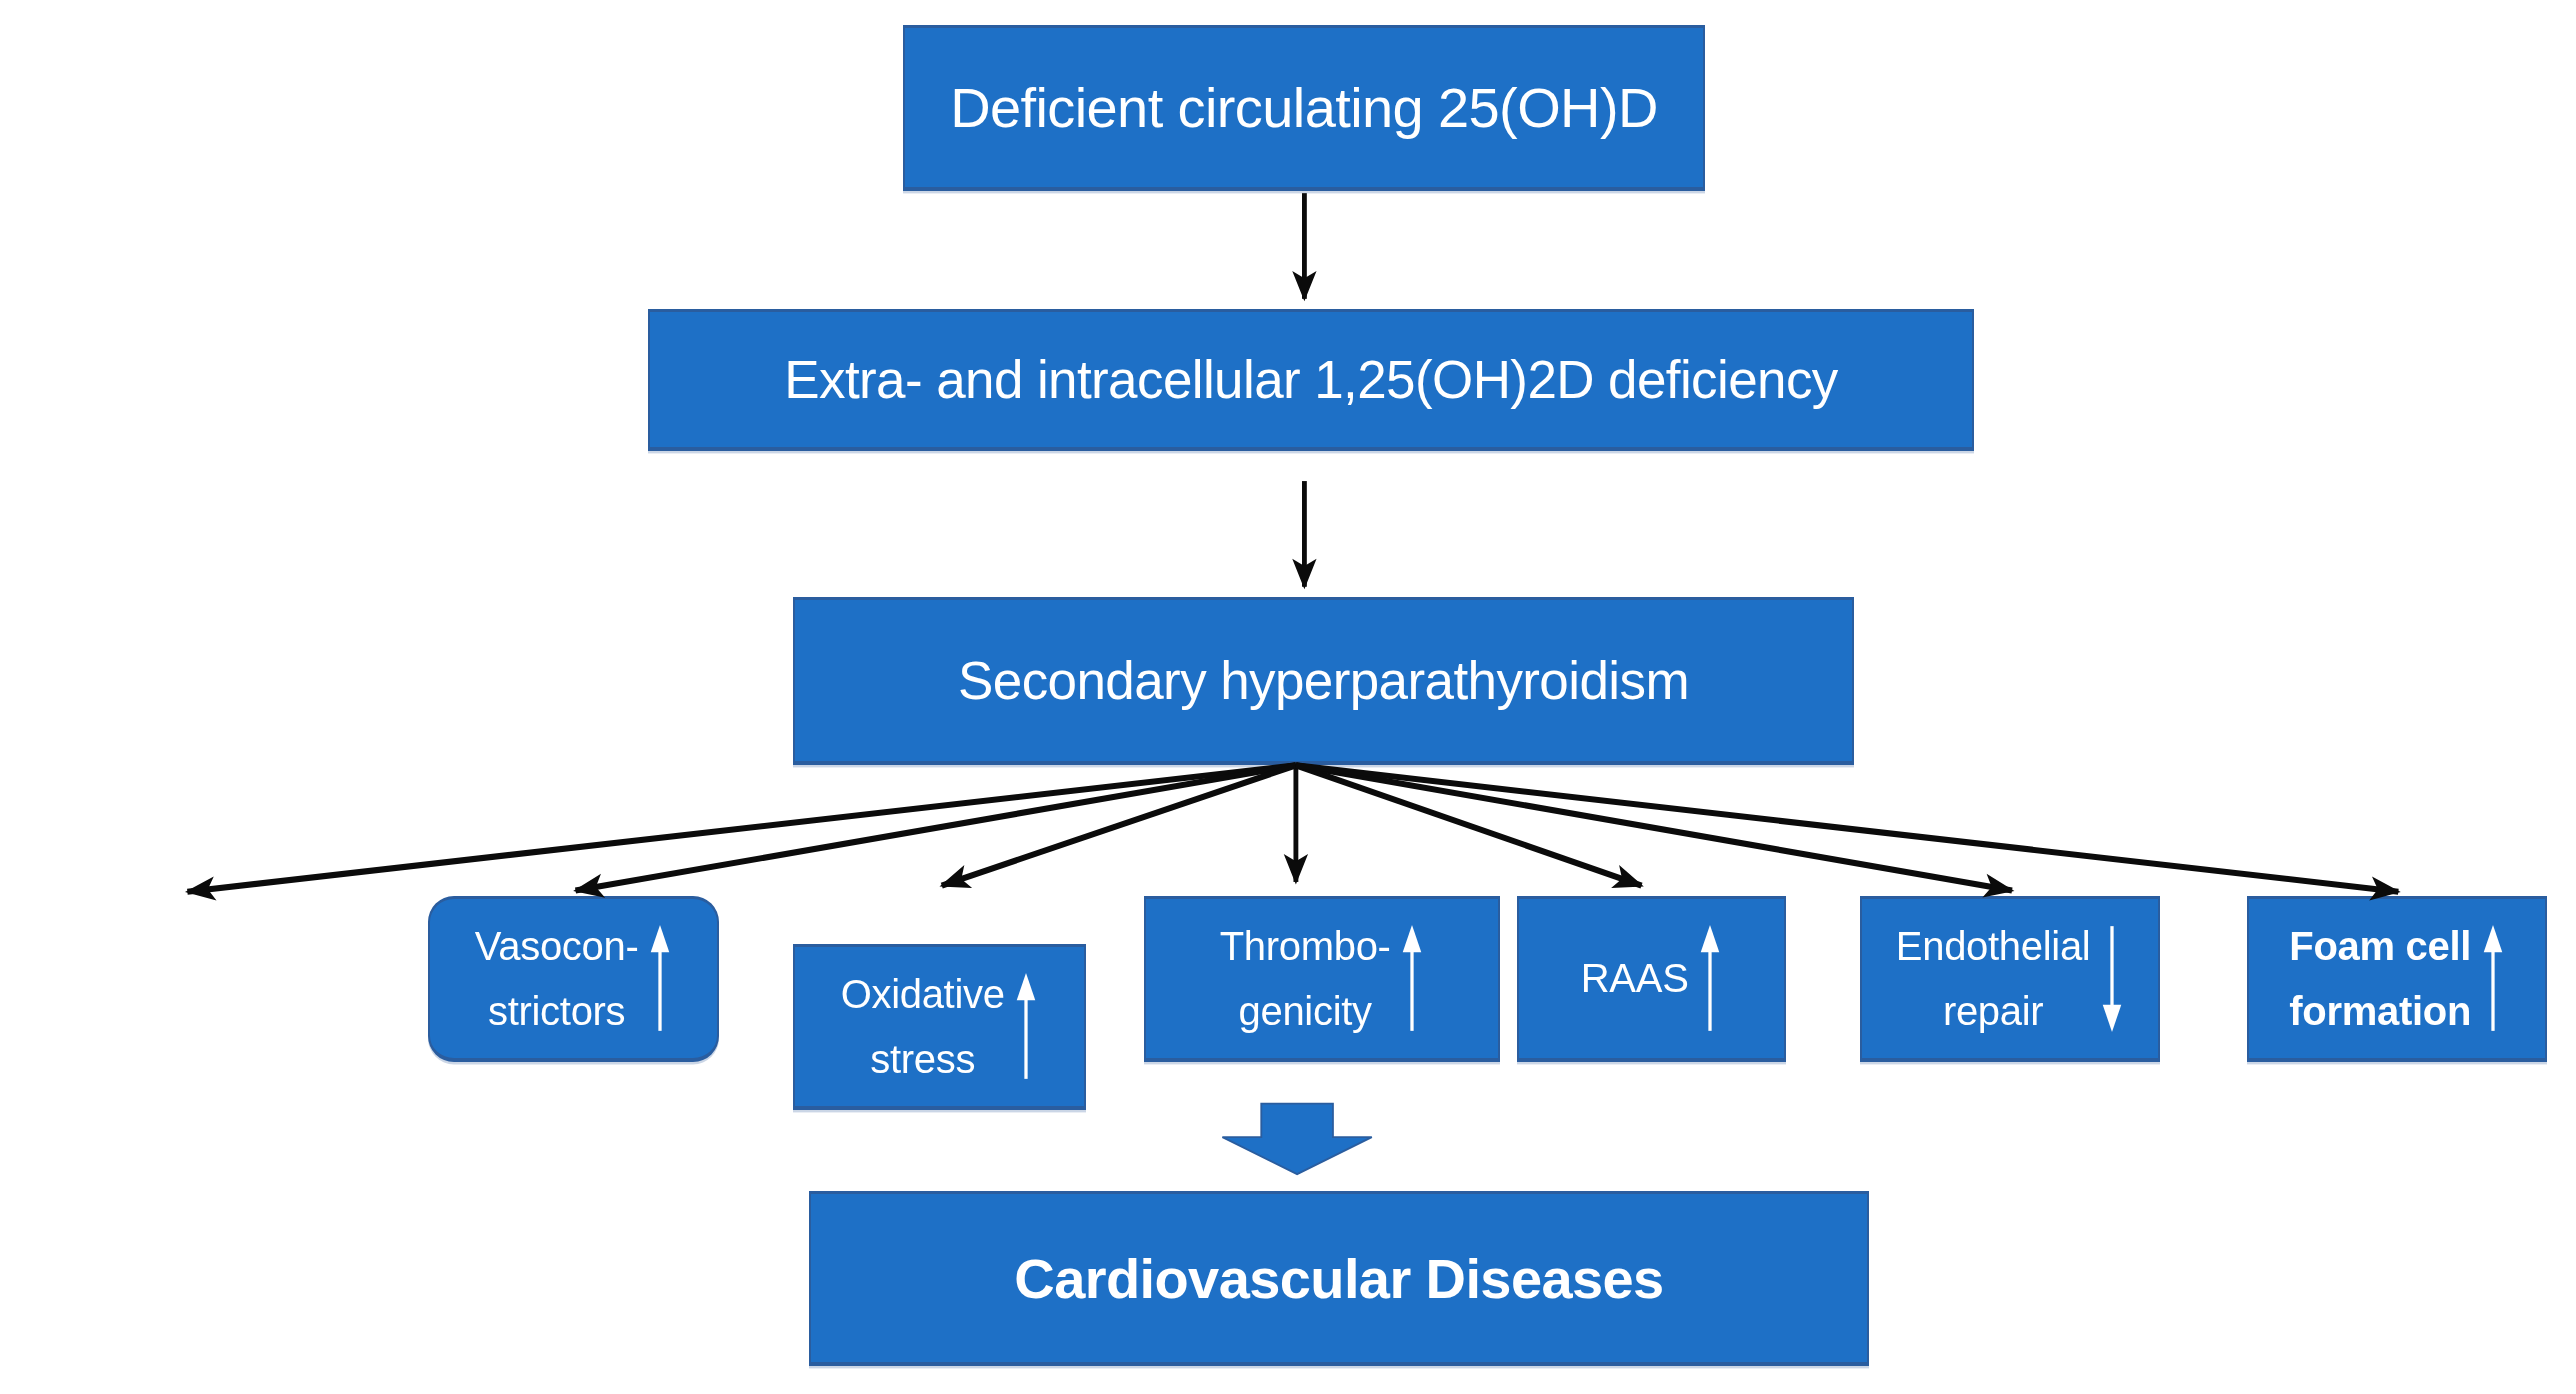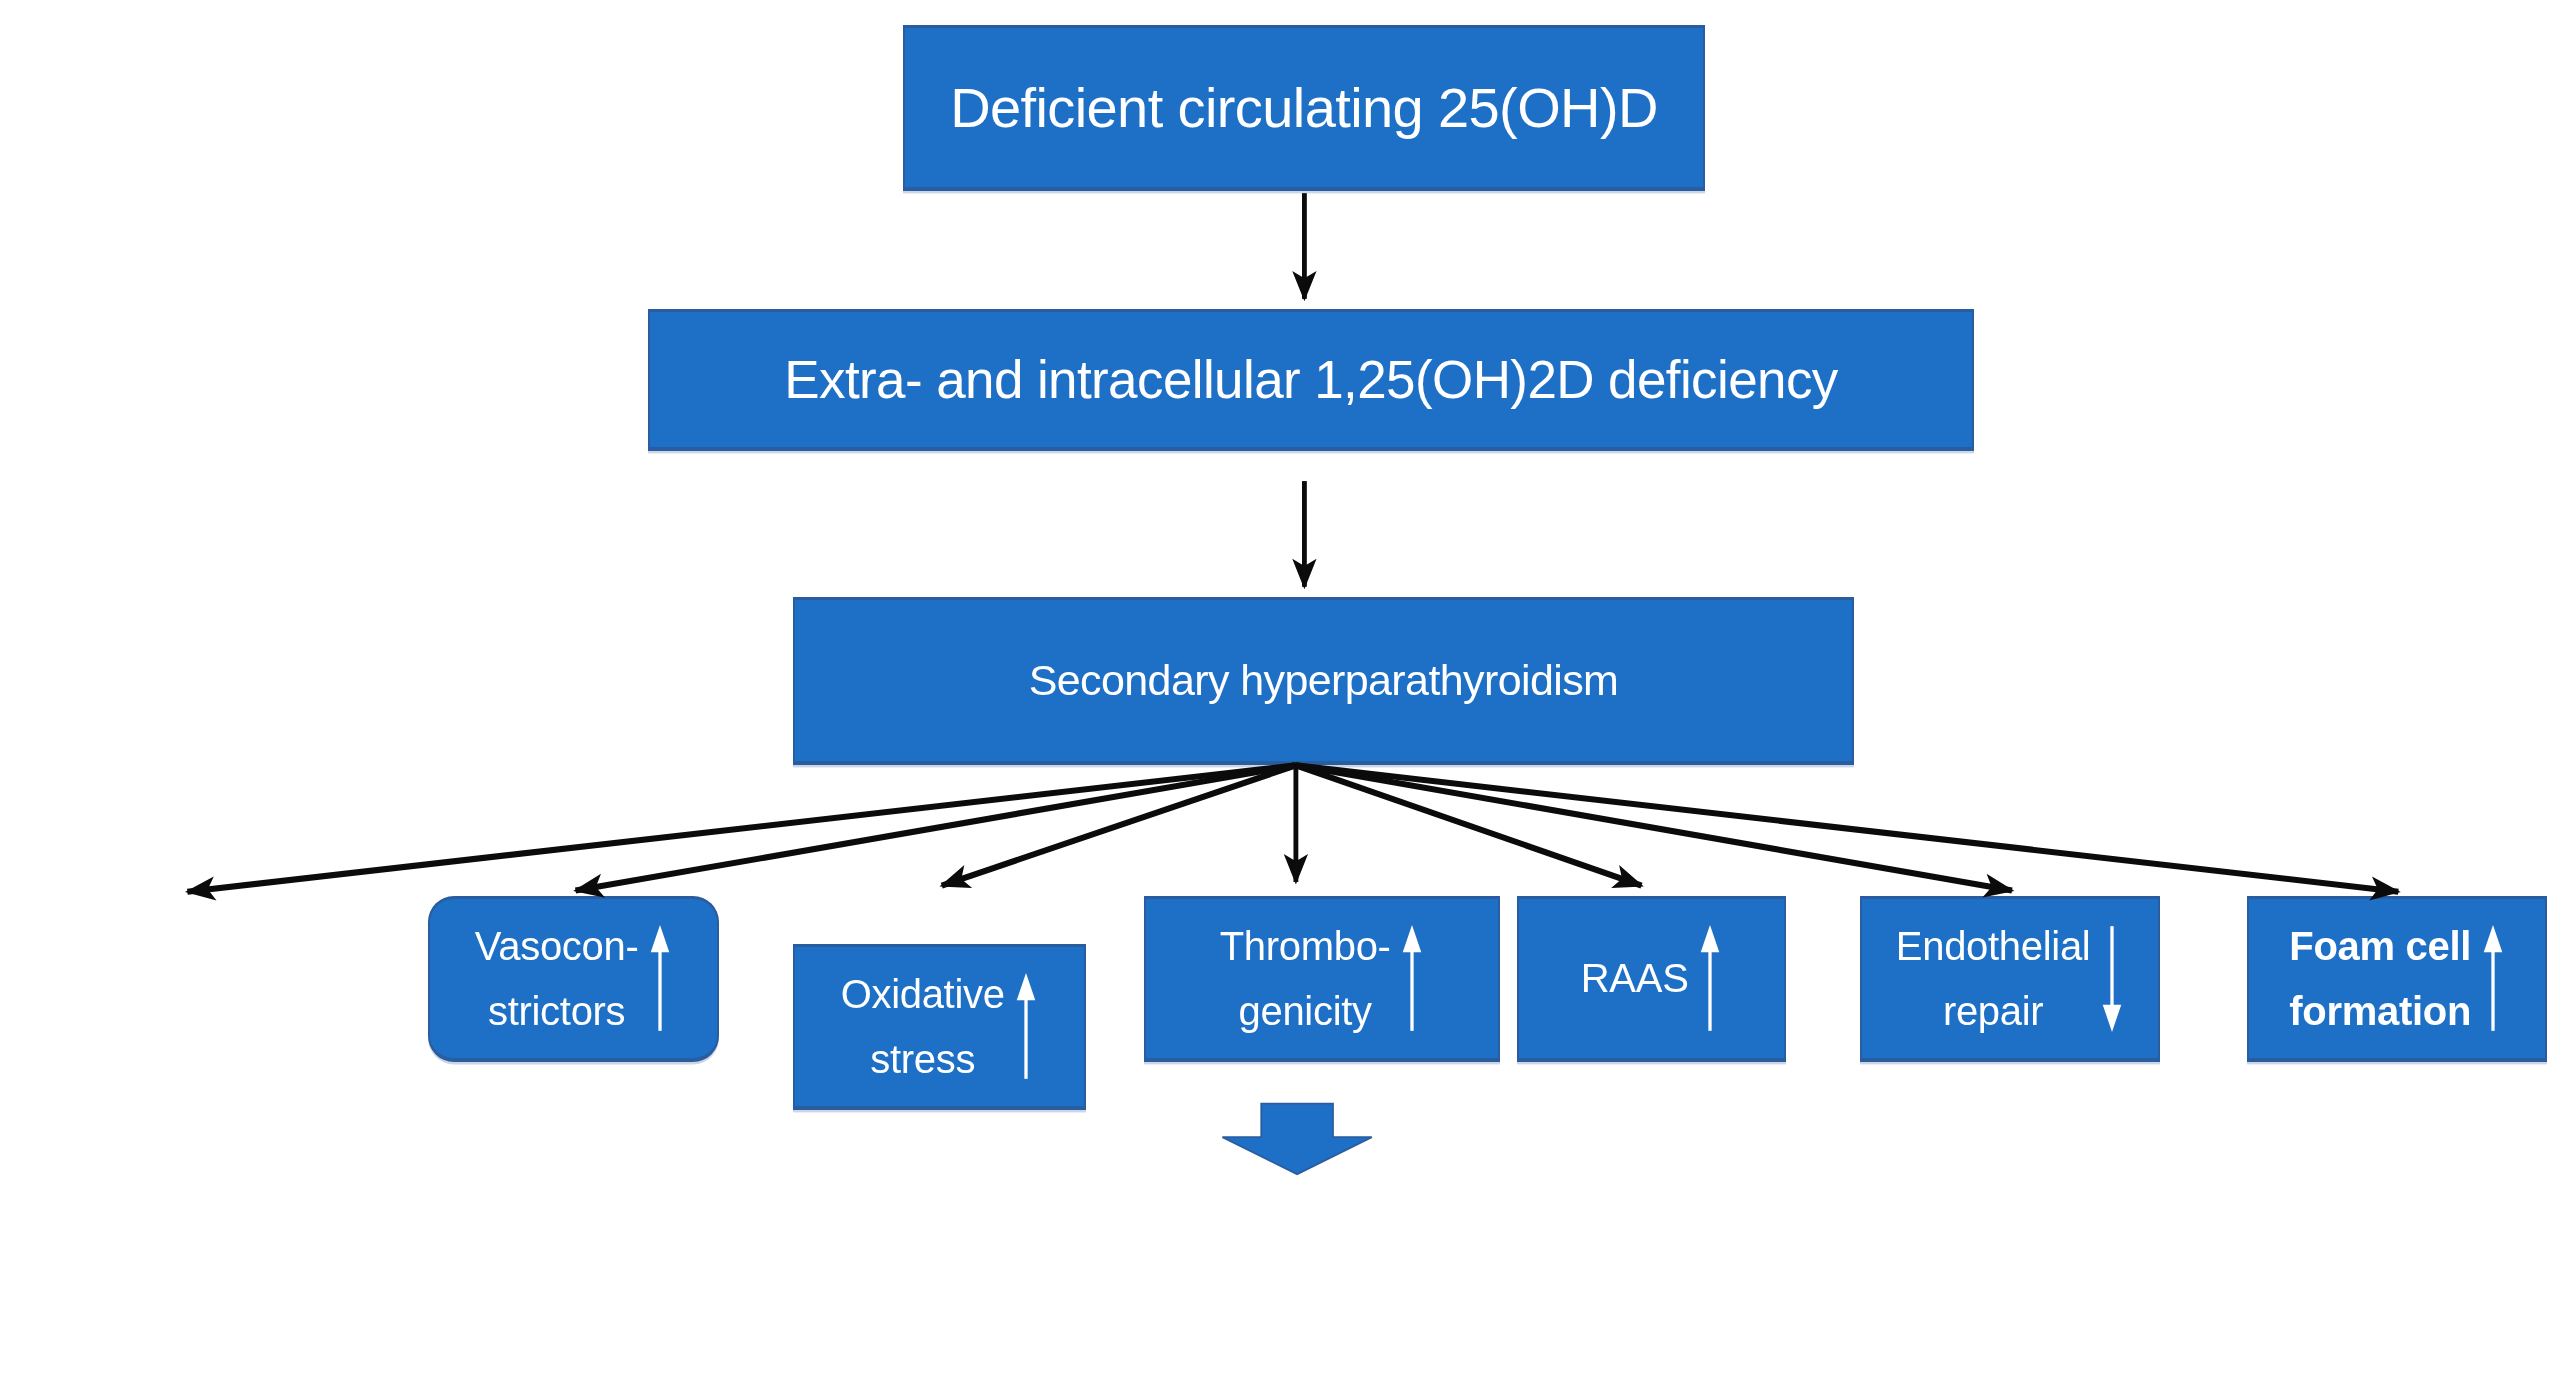--- a/index.html
+++ b/index.html
@@ -31,21 +31,21 @@
     align-items: center;
     justify-content: center;
     text-align: center;
   }
   .node.large .node-label {
     font-size: 56px;
     letter-spacing: -0.6px;
     white-space: nowrap;
   }
   .node.large.l2 .node-label { font-size: 53px; }
-  .node.large.l3 .node-label { font-size: 43px; }
+  .node.large.l3 .node-label { font-size: 53px; }
   .node.outcome .node-label {
     font-size: 56px;
     font-weight: bold;
     letter-spacing: -0.6px;
     white-space: nowrap;
   }
   #node-l1 { left: 903px; top: 25px;  width: 802px; height: 166px; }
   #node-l2 { left: 648px; top: 309px; width: 1326px; height: 142px; }
   #node-l3 { left: 793px; top: 597px; width: 1061px; height: 168px; }
   #node-outcome { left: 809px; top: 1191px; width: 1060px; height: 175px; }
@@ -173,20 +173,23 @@
     <div class="effect-text">
       <span class="line">Foam cell</span>
       <span class="line">formation</span>
     </div>
     <svg class="effect-arrow" width="24" height="113" viewBox="0 0 44 200">
       <line x1="22" y1="196" x2="22" y2="44" stroke="#ffffff" stroke-width="6"></line>
       <polygon points="22,2 39,52 5,52" fill="#ffffff"></polygon>
     </svg>
   </div>
 
+  <div class="node outcome" id="node-outcome">
+    <span class="node-label">Cardiovascular Diseases</span>
+  </div>
 
   <svg id="connectors" viewBox="0 0 4240 2295">
     <defs>
       <marker id="ah" viewBox="0 0 54 44" markerWidth="54" markerHeight="44" refX="48" refY="22" orient="auto" markerUnits="userSpaceOnUse">
         <path d="M2,2 L52,22 L2,42 L14,22 Z"></path>
       </marker>
     </defs>
 
     <line x1="2147" y1="318" x2="2147" y2="492" stroke-width="8" marker-end="url(#ah)"></line>
 

